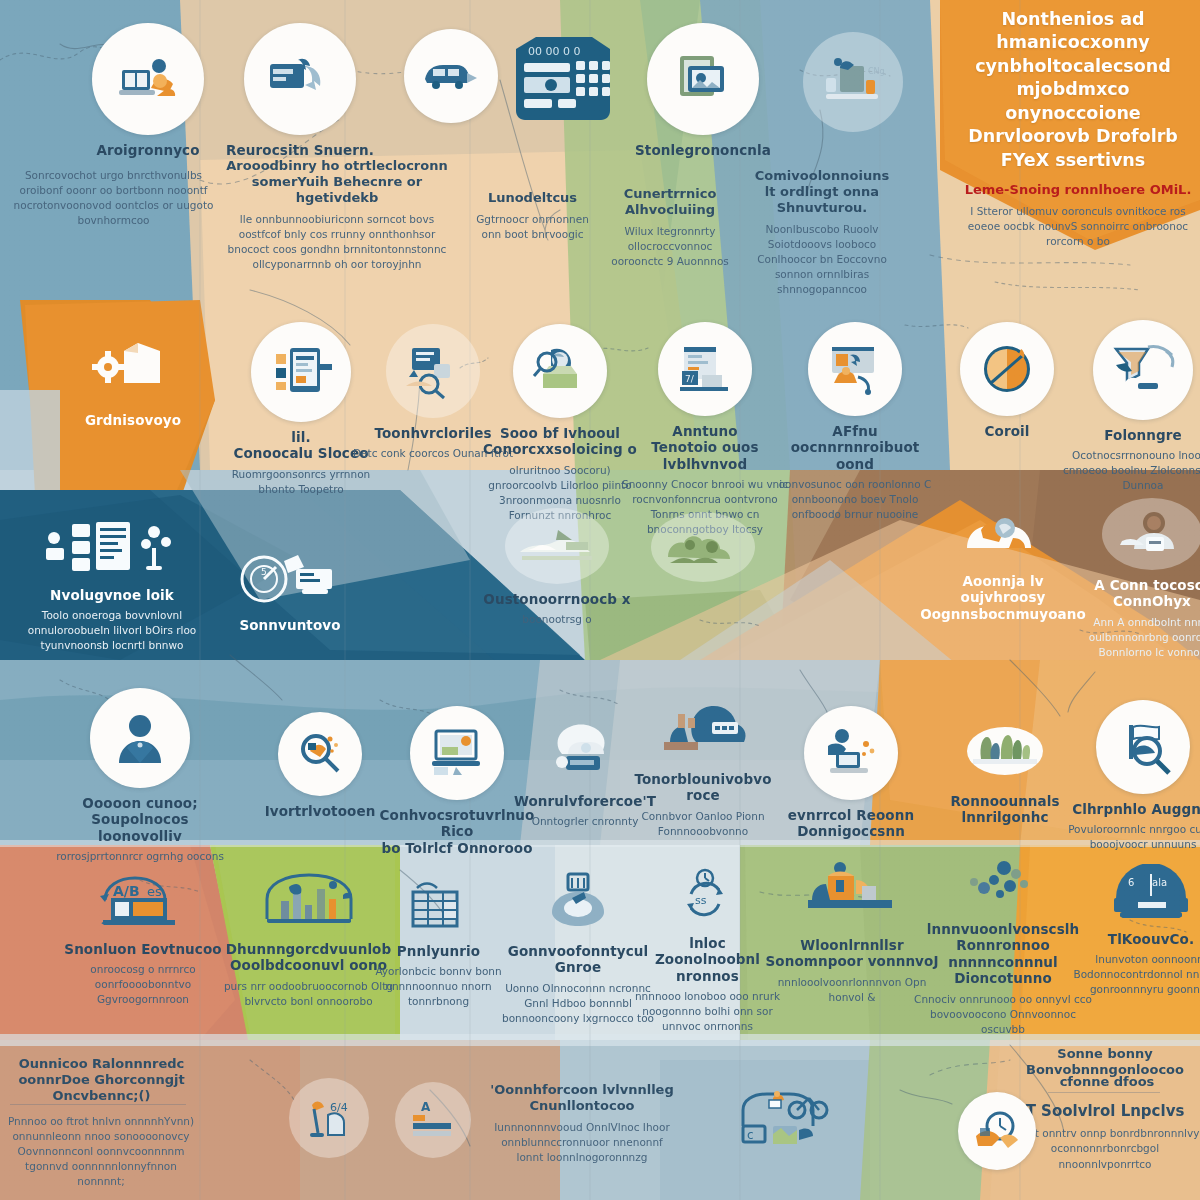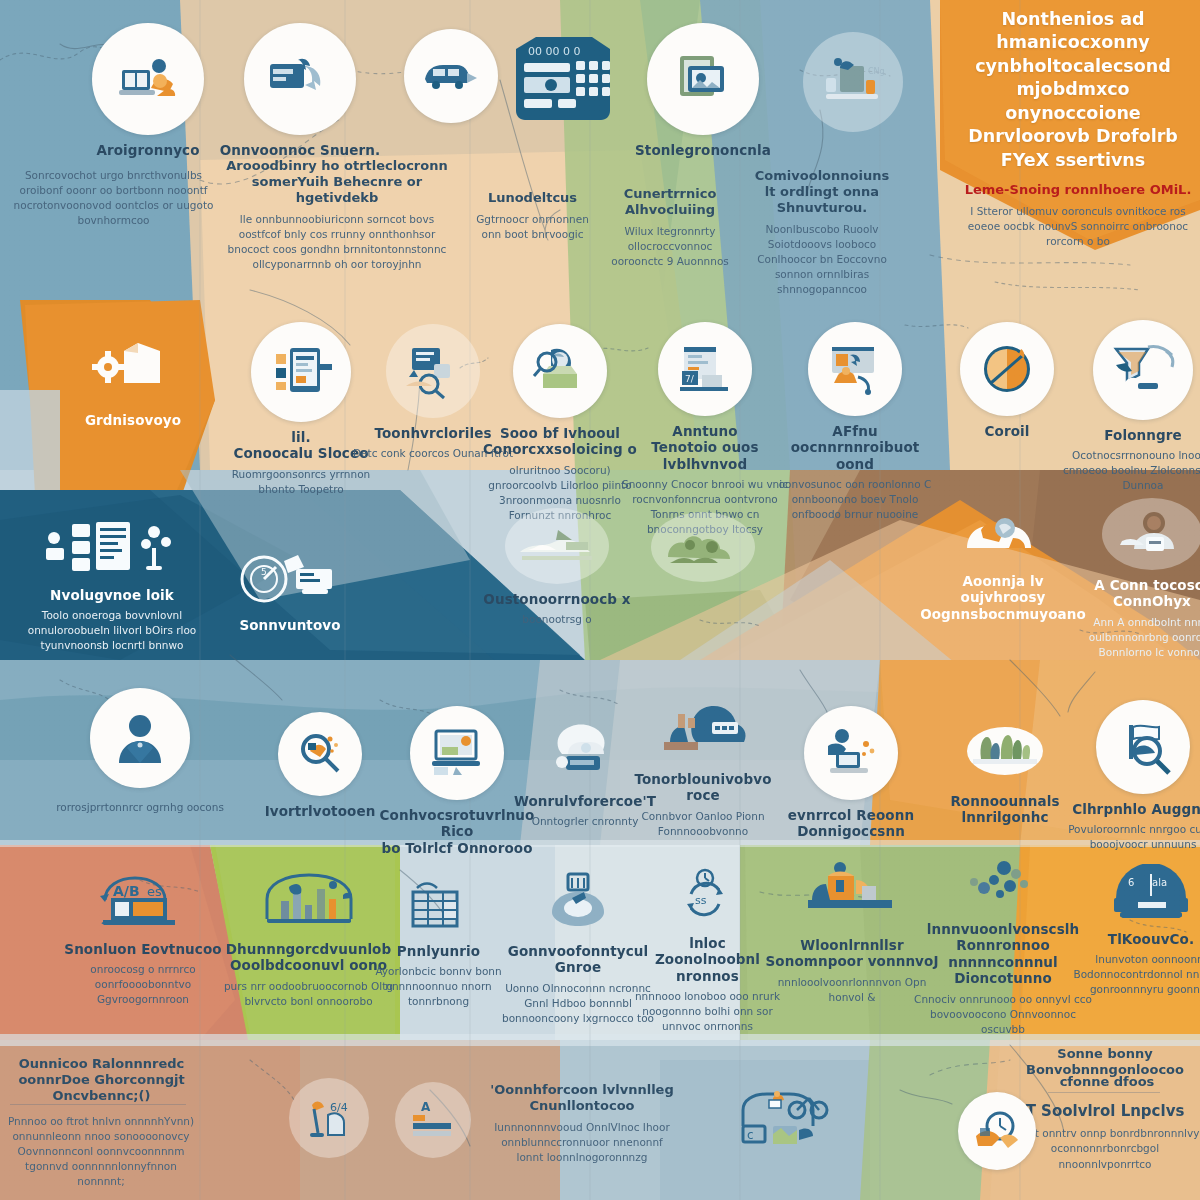--- a/index.html
+++ b/index.html
@@ -269,21 +269,21 @@
     <div class="badge" style="width:112px;height:112px;">
       <svg width="72" height="58" viewBox="0 0 72 58">
         <rect x="6" y="14" width="34" height="24" rx="3" fill="#2e6a91"></rect>
         <rect x="9" y="19" width="20" height="5" fill="#cfe0ea"></rect>
         <rect x="9" y="27" width="13" height="4" fill="#cfe0ea"></rect>
         <path d="M40 16c12 0 18 10 16 20l-6-5 2 9-11-5 7-3c1-9-3-14-8-16z" fill="#9fbdcf"></path>
         <path d="M34 10c5-3 11 0 12 6l-5-1 1 5-7-4 4-1c-1-3-3-5-5-5z" fill="#2e6a91"></path>
       </svg>
     </div>
     <div class="cap">
-      <div class="t">Onnvoonnoc Snuern.</div>
+      <div class="t">Reurocsitn Snuern.</div>
     </div>
   </div>
 
   <div class="blockcap" style="left:222px; top:158px; width:230px;">
     <div class="t">Arooodbinry ho otrtleclocronn<br>somerYuih Behecnre or hgetivdekb</div>
     <div class="s">lle onnbunnoobiuriconn sorncot bovs oostfcof bnly cos rrunny onnthonhsor bnococt coos gondhn brnnitontonnstonnc ollcyponarrnnb oh oor toroyjnhn</div>
   </div>
 
   <div class="node" style="left:366px; top:29px;">
     <div class="badge" style="width:94px;height:94px;">
@@ -638,20 +638,21 @@
   <div class="node" style="left:55px; top:688px;">
     <div class="badge" style="width:100px;height:100px;">
       <svg width="62" height="58" viewBox="0 0 62 58">
         <circle cx="31" cy="17" r="11" fill="#2e6a91"></circle>
         <path d="M10 54c0-13 9-22 21-22s21 9 21 22z" fill="#2e6a91"></path>
         <path d="M31 32c6 0 10 3 13 7l-13 15-13-15c3-4 7-7 13-7z" fill="#3b7da6" opacity=".7"></path>
         <circle cx="31" cy="36" r="2.5" fill="#cfe0ea"></circle>
       </svg>
     </div>
     <div class="cap">
+      <div class="t">Ooooon cunoo;<br>Soupolnocos loonovolliv</div>
       <div class="s">rorrosjprrtonnrcr ogrnhg oocons</div>
     </div>
   </div>
 
   <div class="node" style="left:235px; top:712px;">
     <div class="badge" style="width:84px;height:84px;">
       <svg width="56" height="50" viewBox="0 0 56 50">
         <circle cx="24" cy="20" r="13" fill="none" stroke="#2e6a91" stroke-width="4"></circle>
         <line x1="34" y1="30" x2="46" y2="42" stroke="#2e6a91" stroke-width="4"></line>
         <path d="M18 22c4-8 12-8 16-2l-6 8z" fill="#e8912f"></path>

